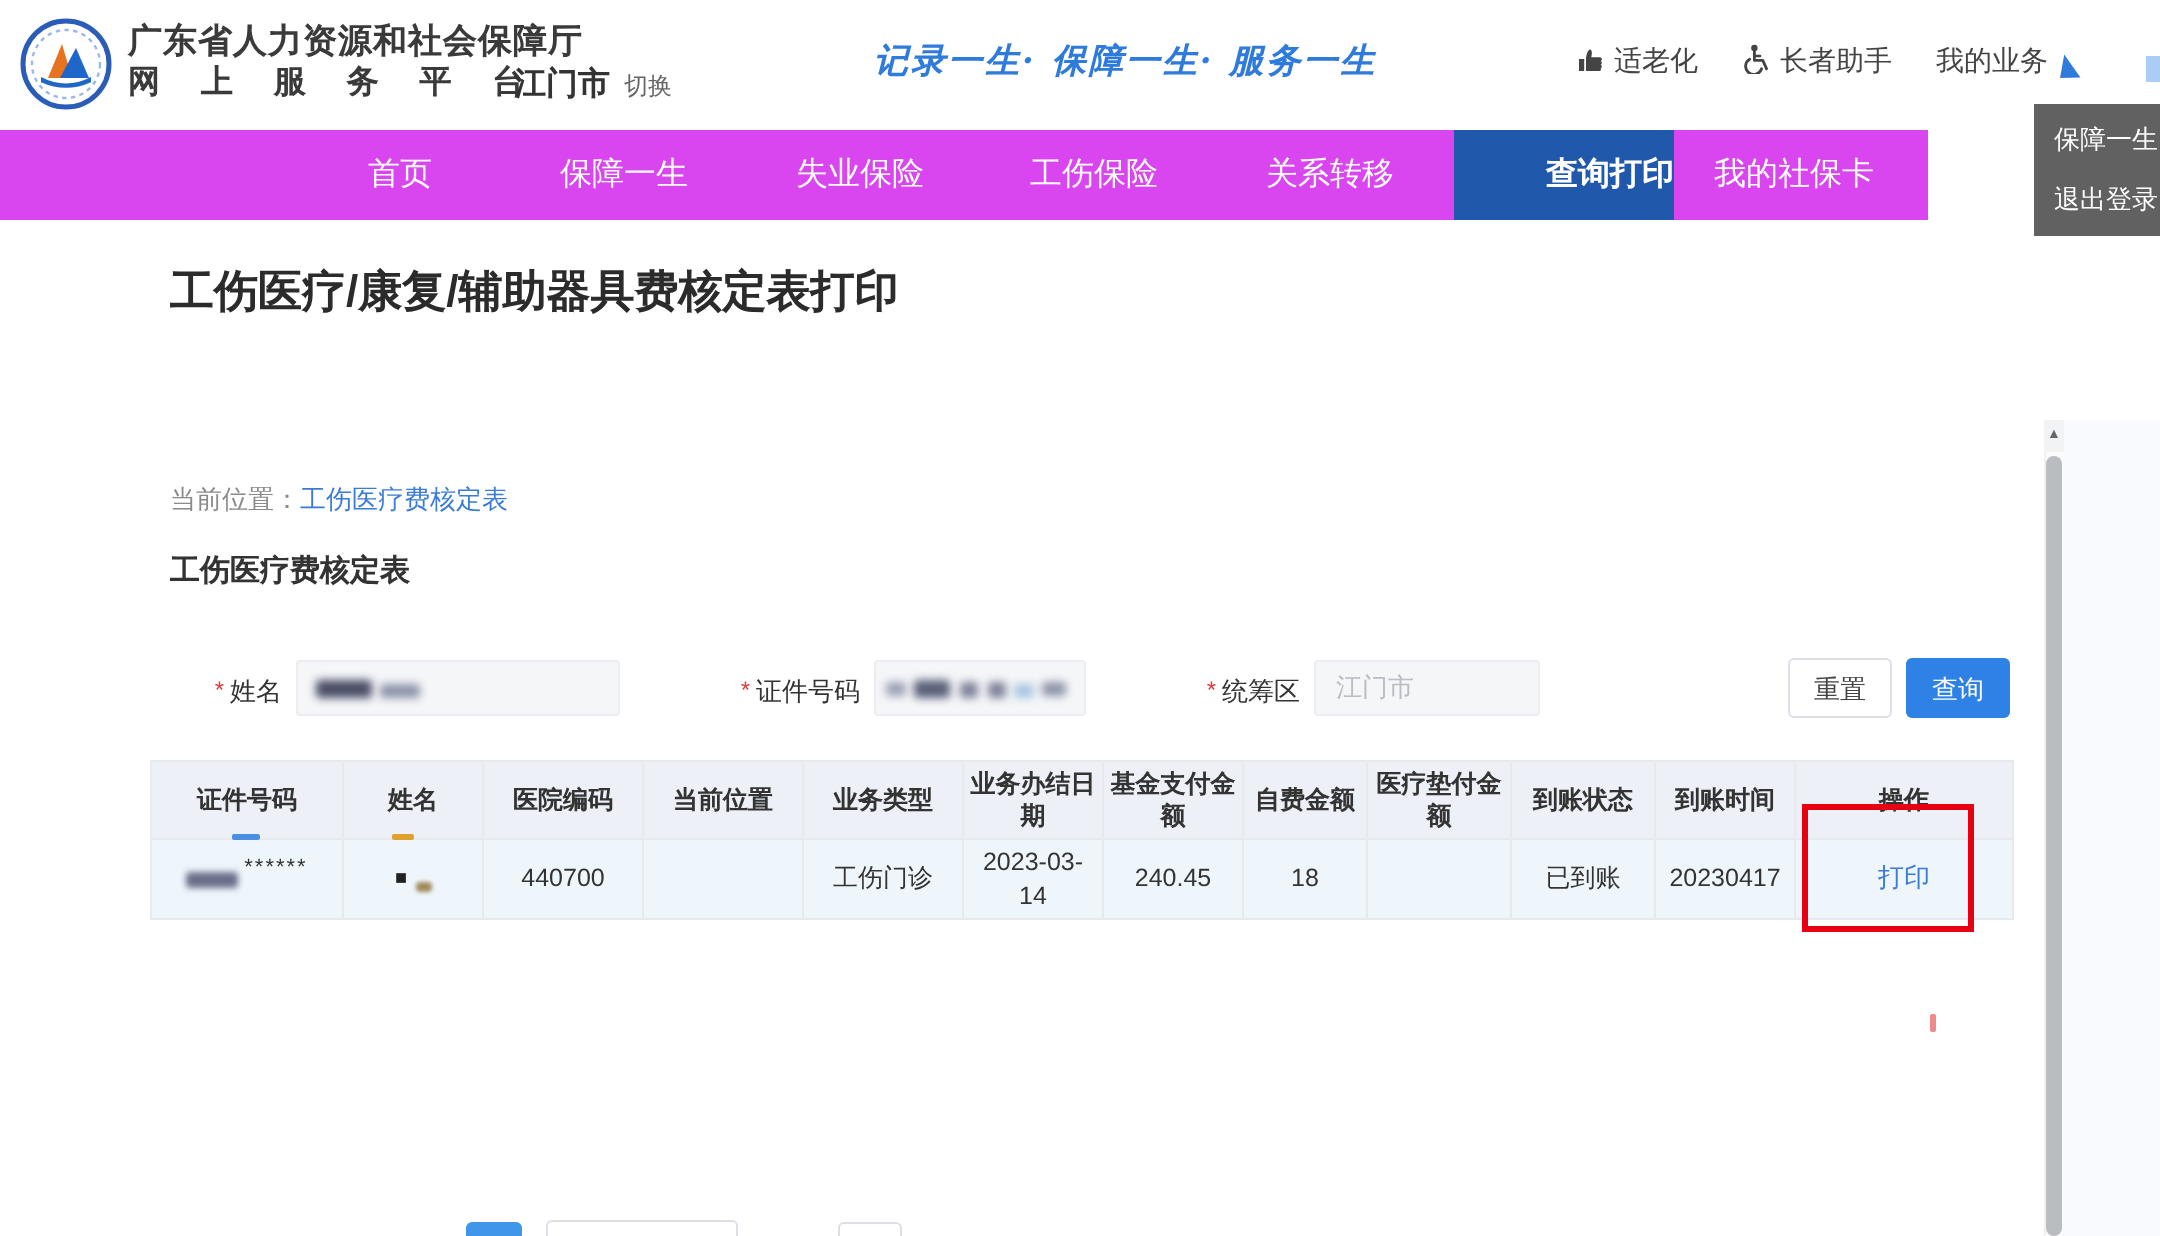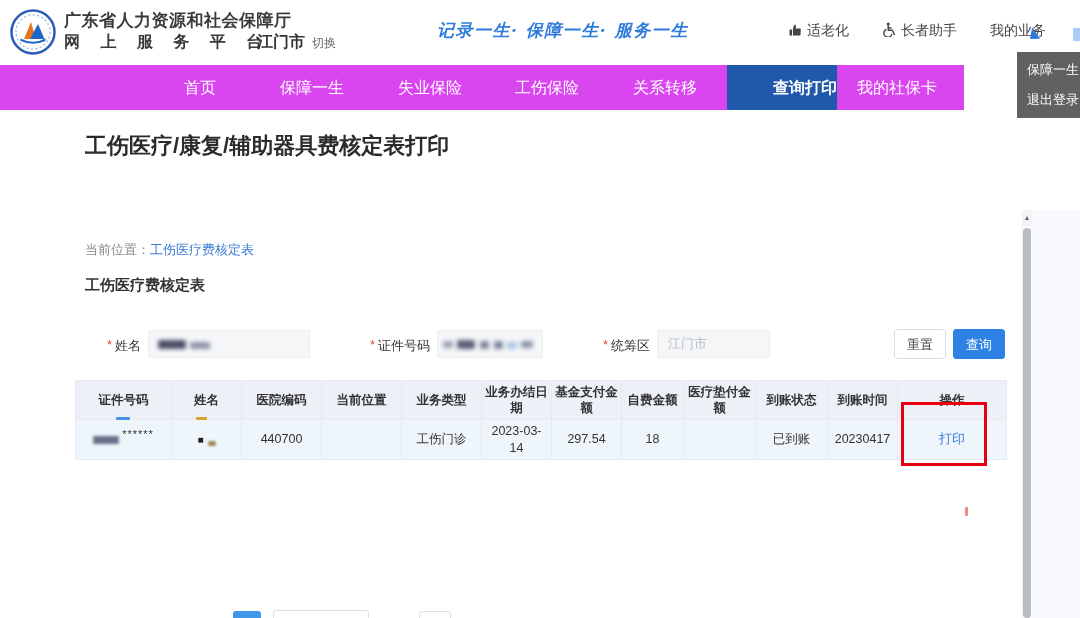--- a/index.html
+++ b/index.html
@@ -10,21 +10,21 @@
   .top-header{position:absolute;left:0;top:0;width:1080px;height:65px;background:#fff;}
   .logo{position:absolute;left:10px;top:9px;width:46px;height:46px;}
   .org-block{position:absolute;left:64px;top:11px;}
   .org-line1{font-size:17px;font-weight:bold;color:#3a3a3a;letter-spacing:.5px;line-height:20px;}
   .org-line2{font-size:16px;font-weight:bold;color:#3a3a3a;letter-spacing:8px;line-height:22px;}
   .city-block{position:absolute;left:257px;top:32px;}
   .city{font-size:16px;font-weight:bold;color:#333;}
   .switch{font-size:12px;color:#666;margin-left:7px;}
   .slogan{position:absolute;left:437px;top:19px;font-size:17px;font-weight:bold;font-style:italic;
           color:#2f7bdc;font-family:"DejaVu Serif","Liberation Serif",serif;letter-spacing:1.5px;}
-  .hdr-actions{position:absolute;left:788px;top:22px;display:flex;align-items:center;gap:33px;}
+  .hdr-actions{position:absolute;left:788px;top:22px;display:flex;align-items:center;gap:22px;}
   .hdr-action{display:flex;align-items:center;gap:5px;font-size:14px;color:#444;cursor:pointer;}
   .cursor-swoosh{position:absolute;left:1030px;top:29px;width:0;height:0;
                  border-left:10px solid transparent;border-right:2px solid transparent;
                  border-bottom:10px solid #2f7bdc;transform:rotate(100deg);}
   .edge-chip{position:absolute;right:0;top:28px;width:7px;height:13px;background:#a9cdf5;}
 
   
   .navbar{position:absolute;left:0;top:65px;width:964px;height:45px;background:#d946ef;}
   .nav-item{position:absolute;top:0;height:45px;line-height:45px;color:#fff;font-size:16px;
             transform:translateX(-50%);cursor:pointer;white-space:nowrap;}
@@ -229,21 +229,21 @@
         <span class="stars">******</span>
       </div>
       <div class="td c1">
         <span class="sq">■</span>
         <span class="blob" style="position:static;display:inline-block;width:8px;height:5px;background:#a08a5a;filter:blur(1px);margin-left:4px;margin-top:8px;"></span>
       </div>
       <div class="td c2">440700</div>
       <div class="td c3"></div>
       <div class="td c4">工伤门诊</div>
       <div class="td c5">2023-03-14</div>
-      <div class="td c6">297.54</div>
+      <div class="td c6">240.45</div>
       <div class="td c7">18</div>
       <div class="td c8"></div>
       <div class="td c9">已到账</div>
       <div class="td c10">20230417</div>
       <div class="td c11">
         <span class="print-link">打印</span>
       </div>
     </div>
   </div>
 

